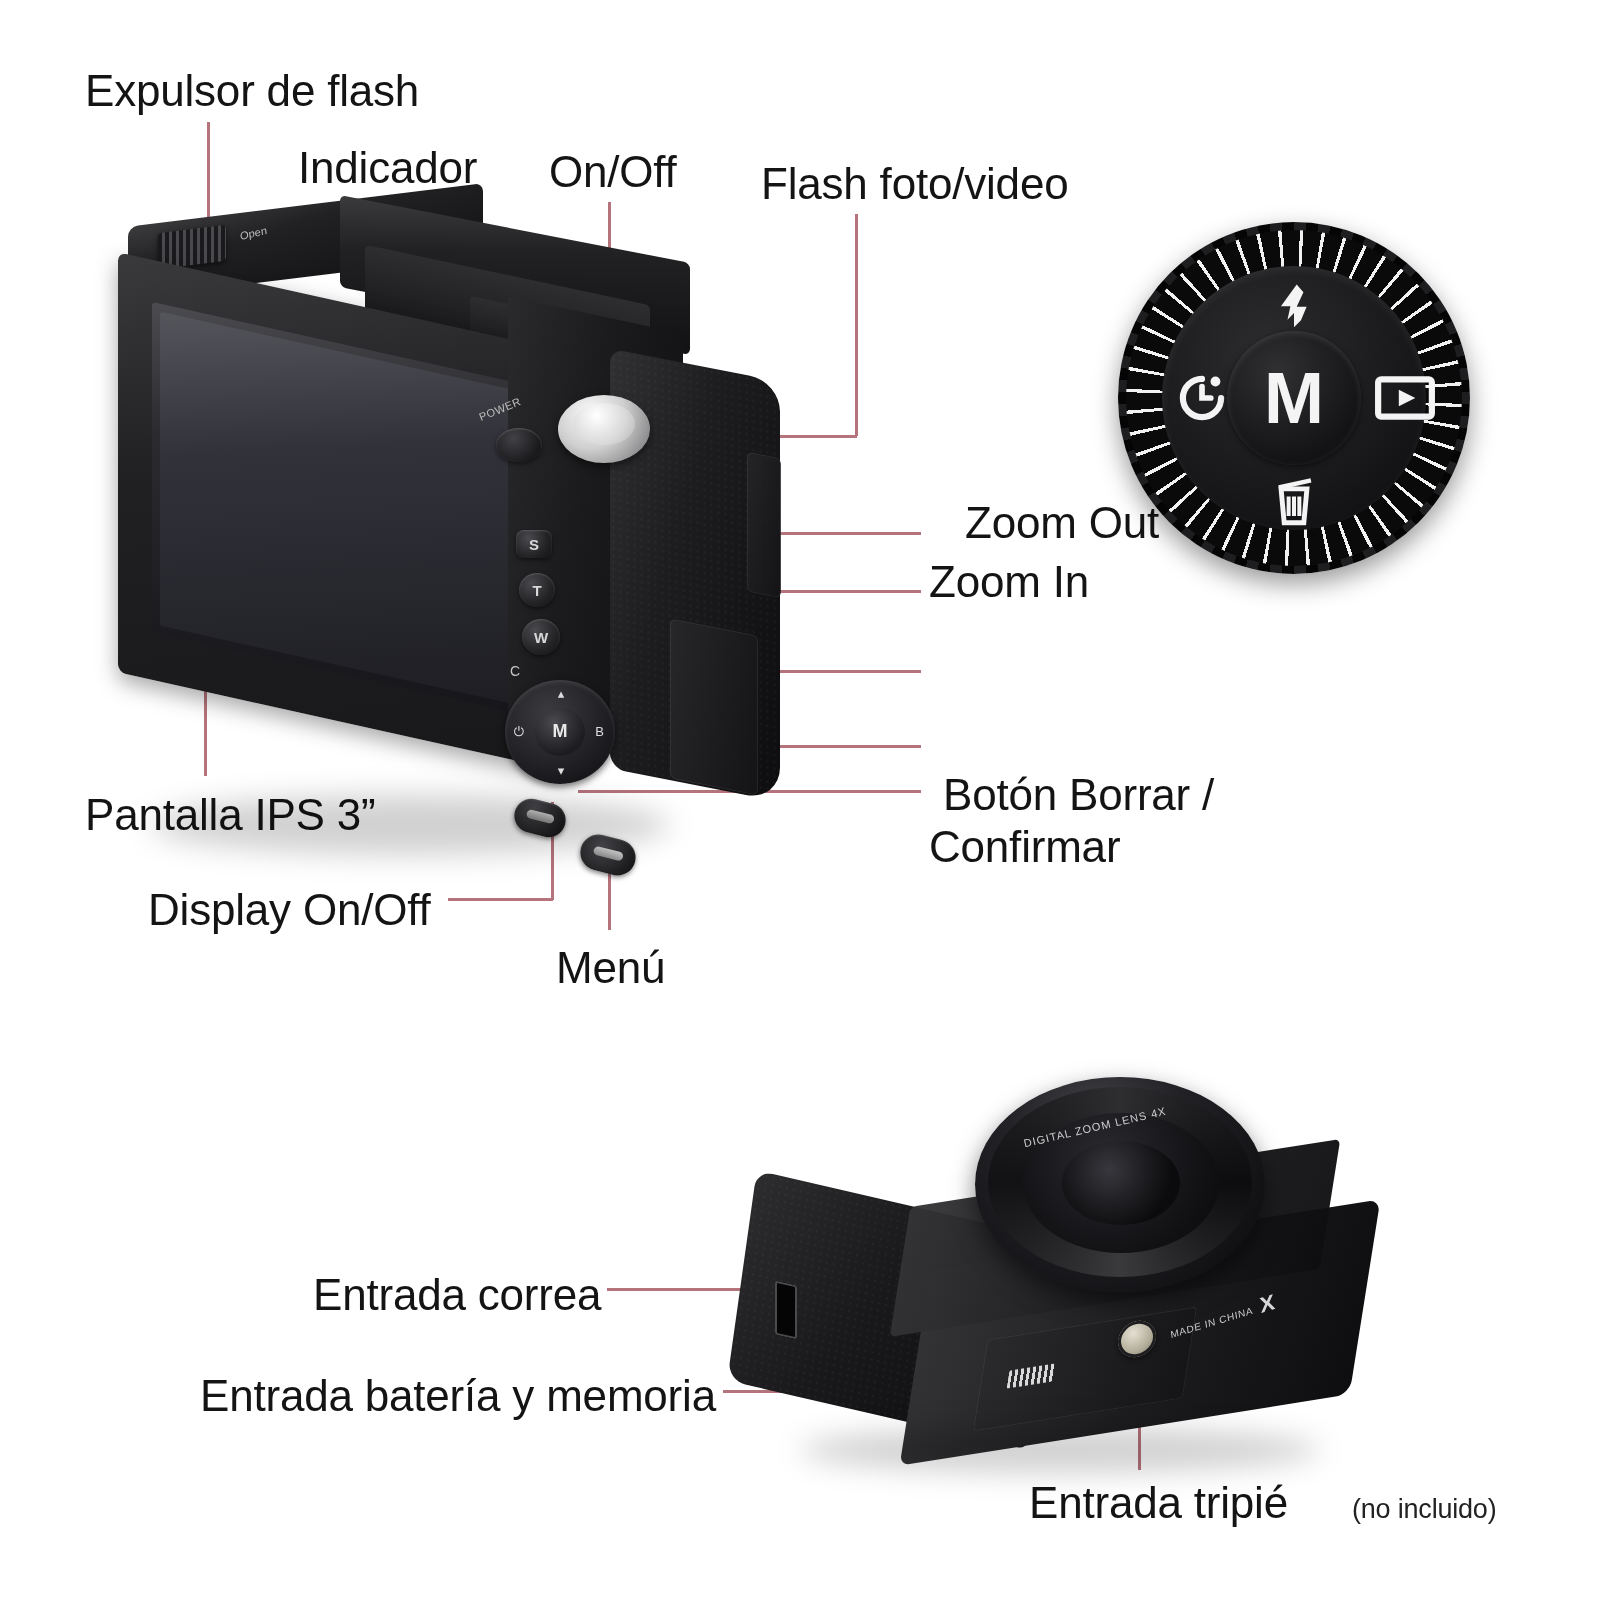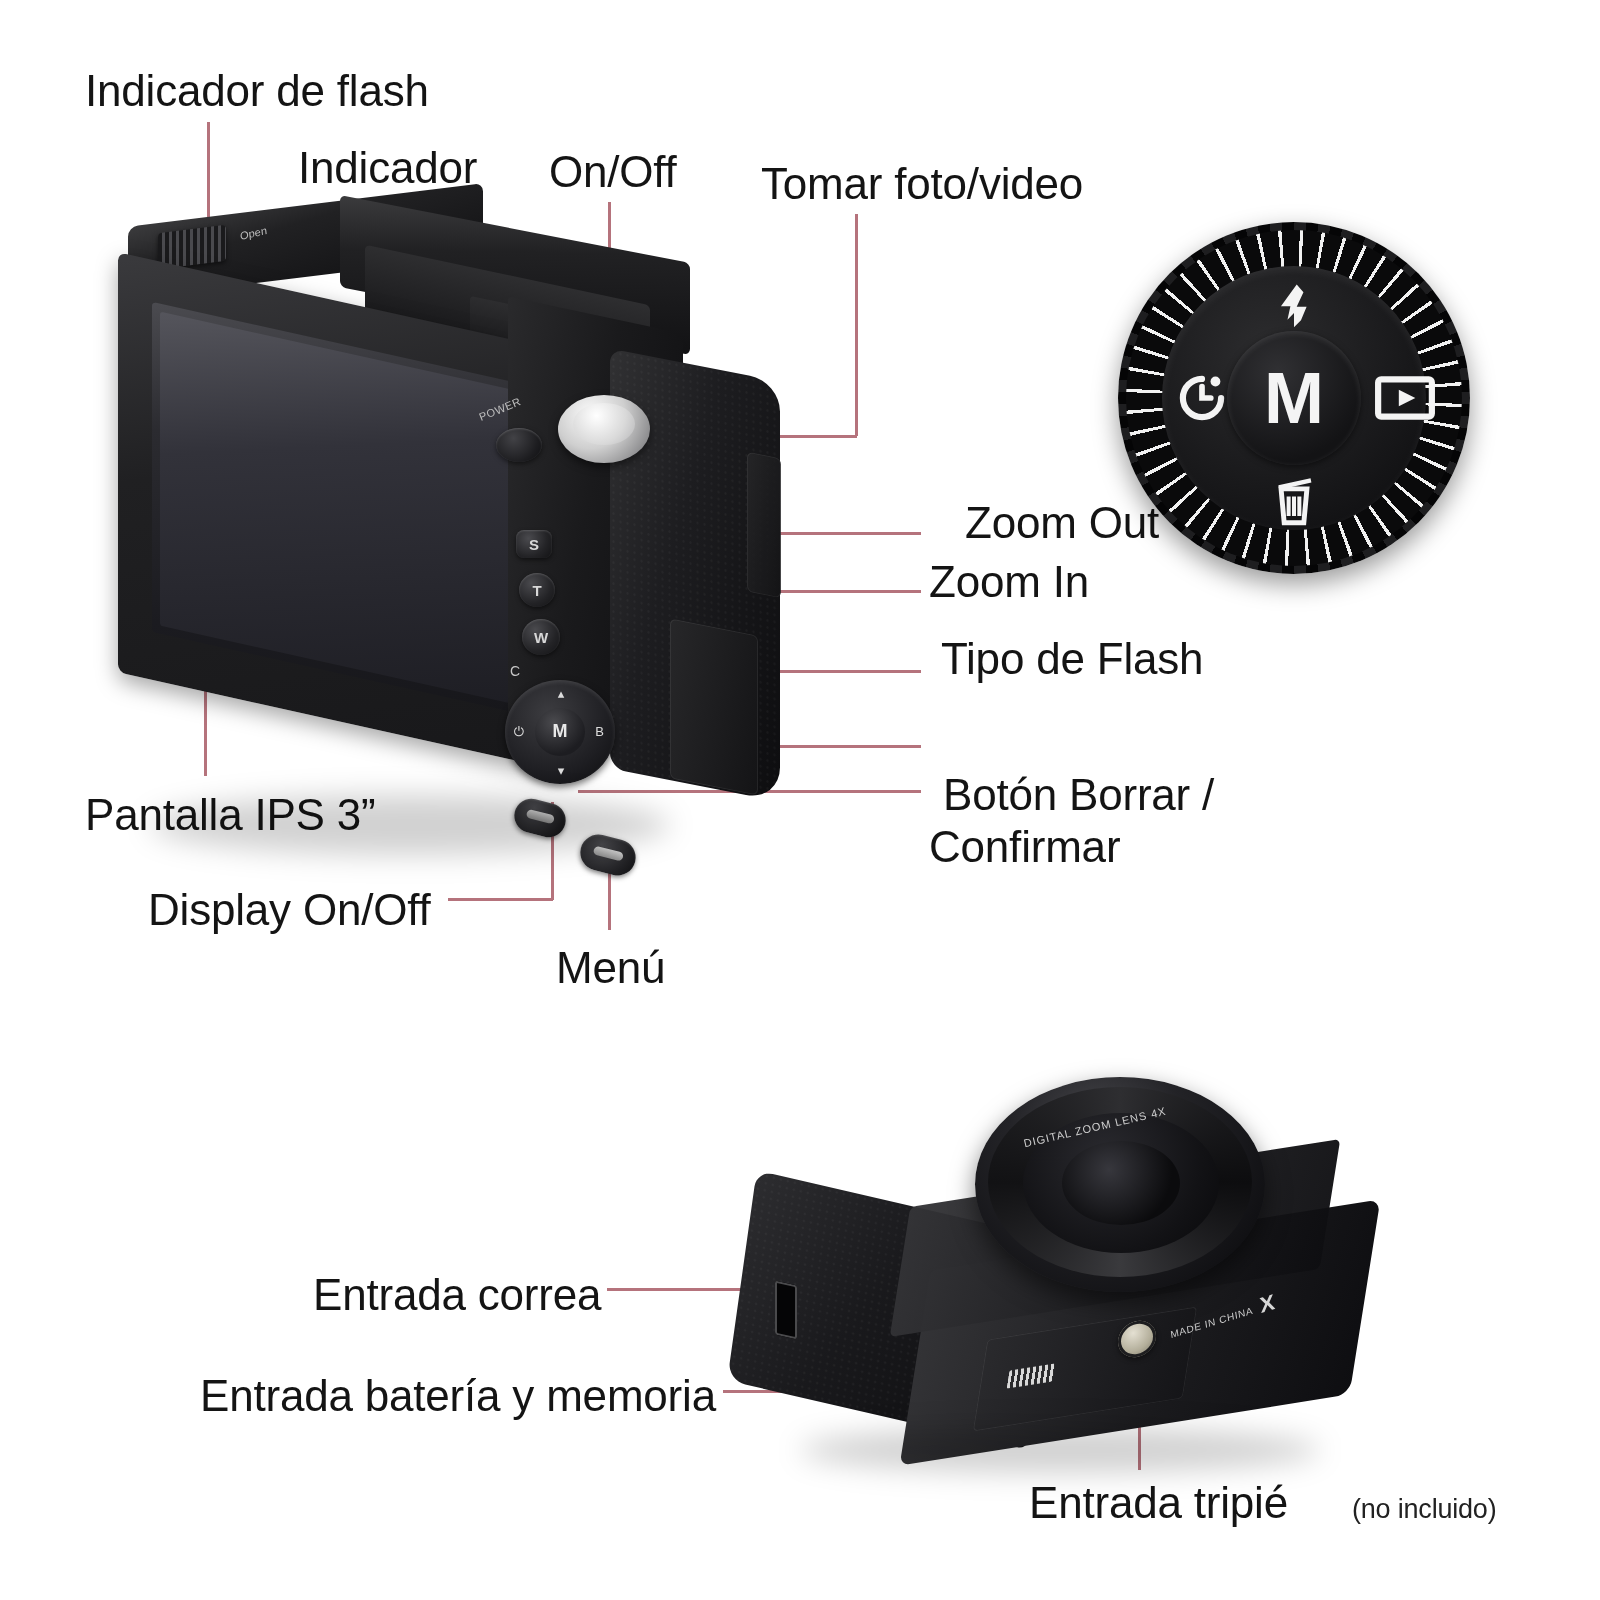--- a/index.html
+++ b/index.html
@@ -128,28 +128,27 @@
     background:repeating-linear-gradient(90deg,#d9d9d9 0 3px,#2a2a2c 3px 6px);}
   .strapSlot{position:absolute;border-radius:3px;background:#050506;
     box-shadow:inset 0 0 0 2px #4a4a4c;}
   .botTxt{position:absolute;color:#c9c9c9;font-size:10px;letter-spacing:.6px;white-space:nowrap;}
 </style>
 </head>
 <body>
 
 <div id="stage">
 
-  <div class="lbl" style="left:85px;top:66px;">Indicador de flash</div>
+  <div class="lbl" style="left:85px;top:66px;">Expulsor de flash</div>
   <div class="lbl" style="left:298px;top:143px;">Indicador</div>
   <div class="lbl" style="left:549px;top:147px;">On/Off</div>
-  <div class="lbl" style="left:761px;top:159px;">Tomar foto/video</div>
+  <div class="lbl" style="left:761px;top:159px;">Flash foto/video</div>
 
   <div class="lbl" style="left:929px;top:498px;margin-left:36px;">Zoom Out</div>
   <div class="lbl" style="left:929px;top:557px;">Zoom In</div>
-  <div class="lbl" style="left:941px;top:634px;">Tipo de Flash</div>
   <div class="lbl" style="left:929px;top:770px;margin-left:14px;">Botón Borrar /</div>
   <div class="lbl" style="left:929px;top:822px;">Confirmar</div>
 
   <div class="lbl" style="left:85px;top:790px;">Pantalla IPS 3”</div>
   <div class="lbl" style="left:148px;top:885px;">Display On/Off</div>
   <div class="lbl" style="left:556px;top:943px;">Menú</div>
 
   <div class="lbl" style="left:313px;top:1270px;">Entrada correa</div>
   <div class="lbl" style="left:1029px;top:1478px;">Entrada tripié</div>
   <div class="lbl" style="left:200px;top:1371px;">Entrada batería y memoria</div>

